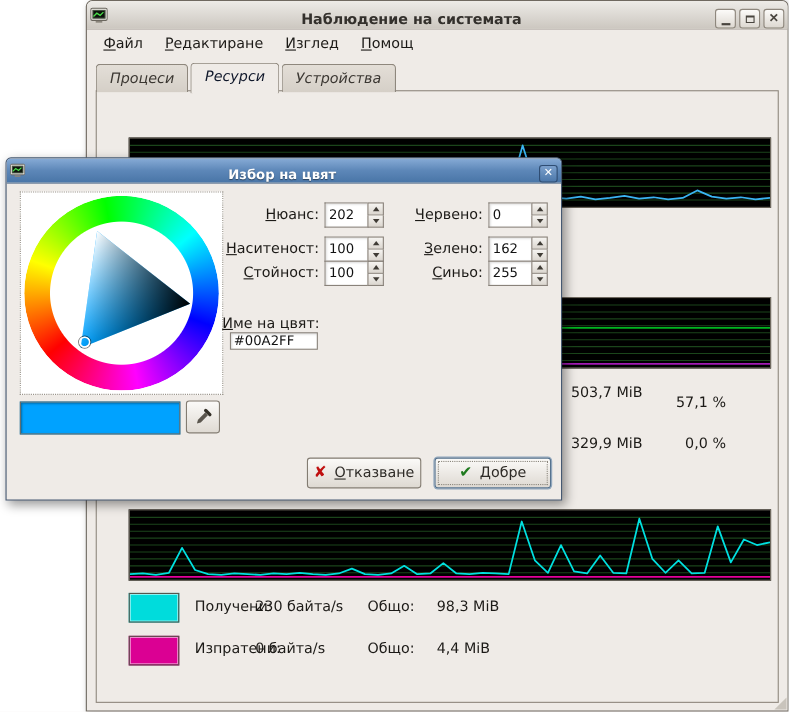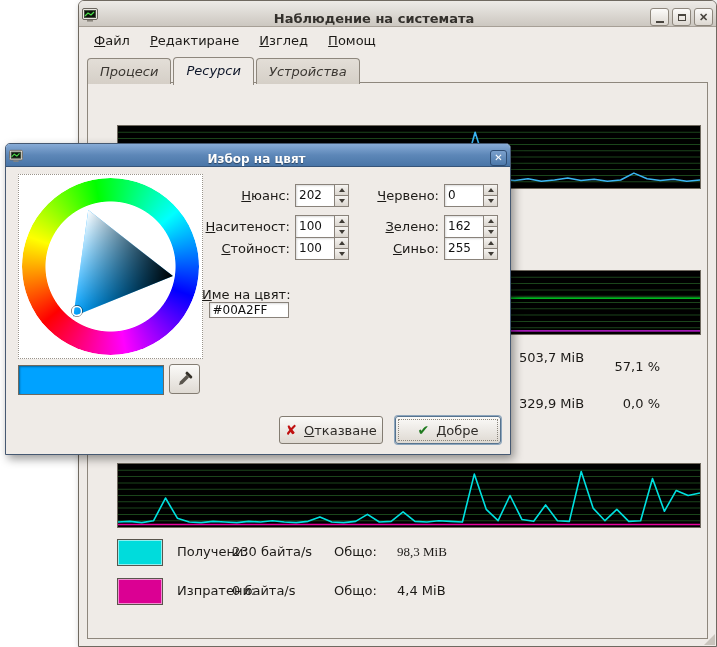--- a/index.html
+++ b/index.html
@@ -184,21 +184,21 @@
             <polyline points="0.00,92 2.04,91 4.08,93 6.12,90 8.16,54 10.20,86 12.24,92 14.29,93 16.33,91 18.37,92 20.41,93 22.45,91 24.49,92 26.53,90 28.57,92 30.61,93 32.65,91 34.69,84 36.73,92 38.78,93 40.82,91 42.86,80 44.90,92 46.94,91 48.98,76 51.02,91 53.06,92 55.10,90 57.14,91 59.18,92 61.22,16 63.27,72 65.31,90 67.35,50 69.39,88 71.43,91 73.47,65 75.51,90 77.55,91 79.59,12 81.63,70 83.67,90 85.71,72 87.76,91 89.80,90 91.84,23 93.88,75 95.92,42 97.96,50 100.00,46" fill="none" stroke="#00e0e0" stroke-width="1.6" vector-effect="non-scaling-stroke" stroke-linejoin="round"></polyline>
             <polyline points="0.00,96 2.04,96 4.08,96 6.12,96 8.16,96 10.20,96 12.24,96 14.29,96 16.33,96 18.37,96 20.41,96 22.45,96 24.49,96 26.53,96 28.57,96 30.61,96 32.65,96 34.69,96 36.73,96 38.78,96 40.82,96 42.86,96 44.90,96 46.94,96 48.98,96 51.02,96 53.06,96 55.10,96 57.14,96 59.18,96 61.22,96 63.27,96 65.31,96 67.35,96 69.39,96 71.43,96 73.47,96 75.51,96 77.55,96 79.59,96 81.63,96 83.67,96 85.71,96 87.76,96 89.80,96 91.84,96 93.88,96 95.92,96 97.96,96 100.00,96" fill="none" stroke="#e5009b" stroke-width="1.6" vector-effect="non-scaling-stroke" stroke-linejoin="round"></polyline>
           </svg>
         </div>
 
       <div class="net-row" style="top:456px;">
         <button class="swatch" style="background: rgb(0, 220, 220);"></button>
         <span style="left:60px;">Получени:</span>
         <span style="left:115px;">230 байта/s</span>
         <span style="left:217px;">Общо:</span>
-        <span style="left:280px;font-family:Liberation Serif, serif;">98,3 MiB</span>
+        <span style="left:280px;">98,3 MiB</span>
       </div>
 
       <div class="net-row" style="top:495px;">
         <button class="swatch" style="background: rgb(219, 0, 147);"></button>
         <span style="left:60px;">Изпратени:</span>
         <span style="left:115px;">0 байта/s</span>
         <span style="left:217px;">Общо:</span>
         <span style="left:280px;">4,4 MiB</span>
       </div>
     </div>

